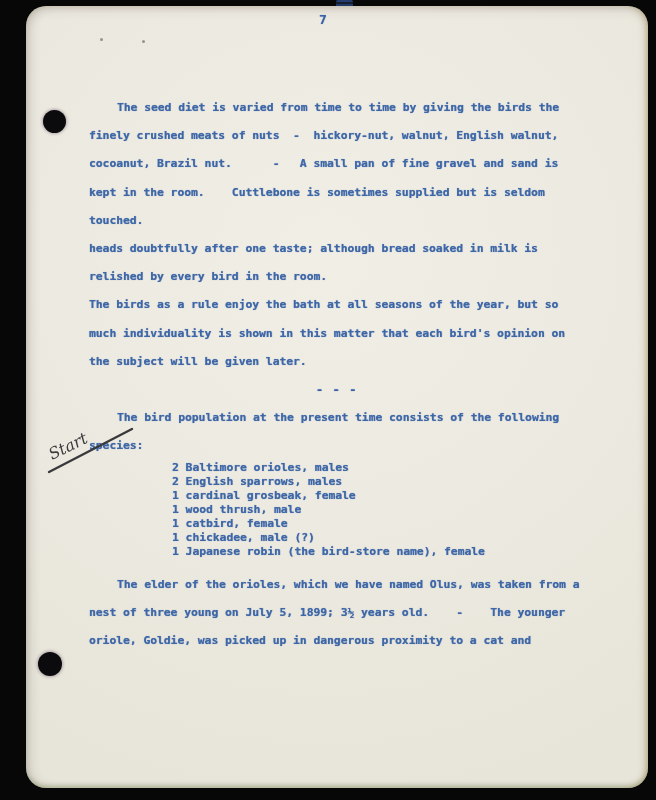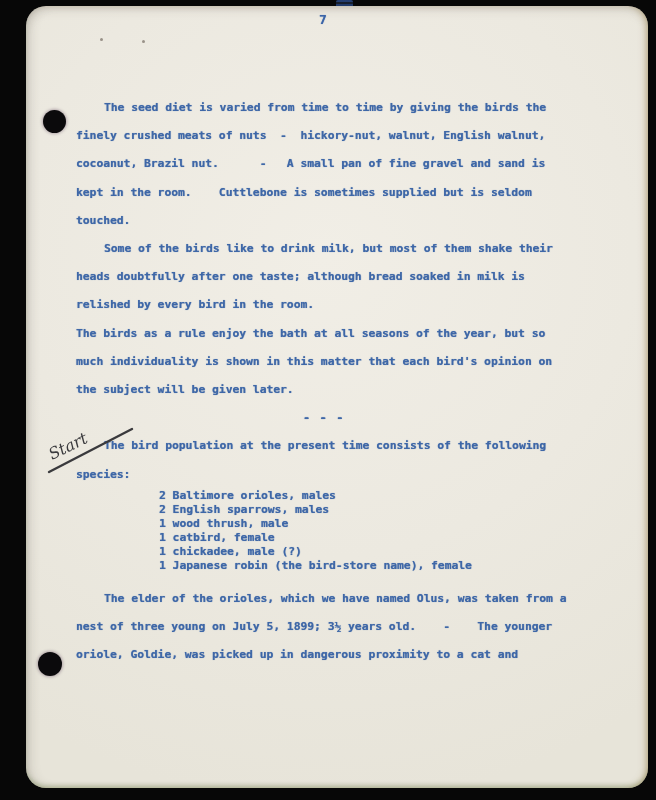--- a/index.html
+++ b/index.html
@@ -40,21 +40,21 @@
     background:
       linear-gradient(to bottom,
         rgba(40,70,130,0.85) 0 2px, rgba(70,100,160,0.25) 2px 4px,
         rgba(40,70,130,0.8) 4px 6px, transparent 6px);
     border-radius:2px;
   }
   .speck{position:absolute;width:3px;height:3px;border-radius:50%;background:rgba(85,75,65,0.55);}
   .speck.s1{left:74px;top:32px;}
   .speck.s2{left:116px;top:34px;}
   .typed{
-    position:absolute;left:76px;top:94px;width:512px;
+    position:absolute;left:89px;top:94px;width:512px;
     font-size:11.3px;font-weight:bold;
     color:#3e67a7;
     text-shadow:0 0 1px rgba(62,103,167,0.55), 0.4px 0.4px 0.6px rgba(62,103,167,0.35);
   }
   .tl{line-height:28.2px;white-space:pre;}
   .tl-indent{padding-left:28px;}
   .tl-divider{padding-left:227px;letter-spacing:1.5px;font-weight:bold;
     text-shadow:0 0 1px rgba(62,103,167,0.9),0.6px 0 0 rgba(62,103,167,0.9);}
   .tl-list{line-height:14px;white-space:pre;padding-left:83px;}
   .tl-list + .tl-indent{margin-top:12px;}
@@ -76,31 +76,31 @@
 <div class="hole bottom"></div>
 
 <div class="page-number">7</div>
 
 <div class="typed">
     <div class="tl tl-indent">The seed diet is varied from time to time by giving the birds the</div>
     <div class="tl">finely crushed meats of nuts  -  hickory-nut, walnut, English walnut,</div>
     <div class="tl">cocoanut, Brazil nut.      -   A small pan of fine gravel and sand is</div>
     <div class="tl">kept in the room.    Cuttlebone is sometimes supplied but is seldom</div>
     <div class="tl">touched.</div>
-    <div class="tl tl-indent">Some of the birds like to drink milk, but most of them shake their</div>
     <div class="tl">heads doubtfully after one taste; although bread soaked in milk is</div>
     <div class="tl">relished by every bird in the room.</div>
     <div class="tl">The birds as a rule enjoy the bath at all seasons of the year, but so</div>
     <div class="tl">much individuality is shown in this matter that each bird's opinion on</div>
     <div class="tl">the subject will be given later.</div>
     <div class="tl tl-divider">- - -</div>
     <div class="tl tl-indent">The bird population at the present time consists of the following</div>
     <div class="tl">species:</div>
     <div class="tl-list">2 Baltimore orioles, males</div>
     <div class="tl-list">2 English sparrows, males</div>
+    <div class="tl-list">1 cardinal grosbeak, female</div>
     <div class="tl-list">1 wood thrush, male</div>
     <div class="tl-list">1 catbird, female</div>
     <div class="tl-list">1 chickadee, male (?)</div>
     <div class="tl-list">1 Japanese robin (the bird-store name), female</div>
     <div class="tl tl-indent">The elder of the orioles, which we have named Olus, was taken from a</div>
     <div class="tl">nest of three young on July 5, 1899; 3½ years old.    -    The younger</div>
     <div class="tl">oriole, Goldie, was picked up in dangerous proximity to a cat and</div>
   </div>
 
 <svg class="handwriting" viewBox="0 0 96 64" xmlns="http://www.w3.org/2000/svg">

